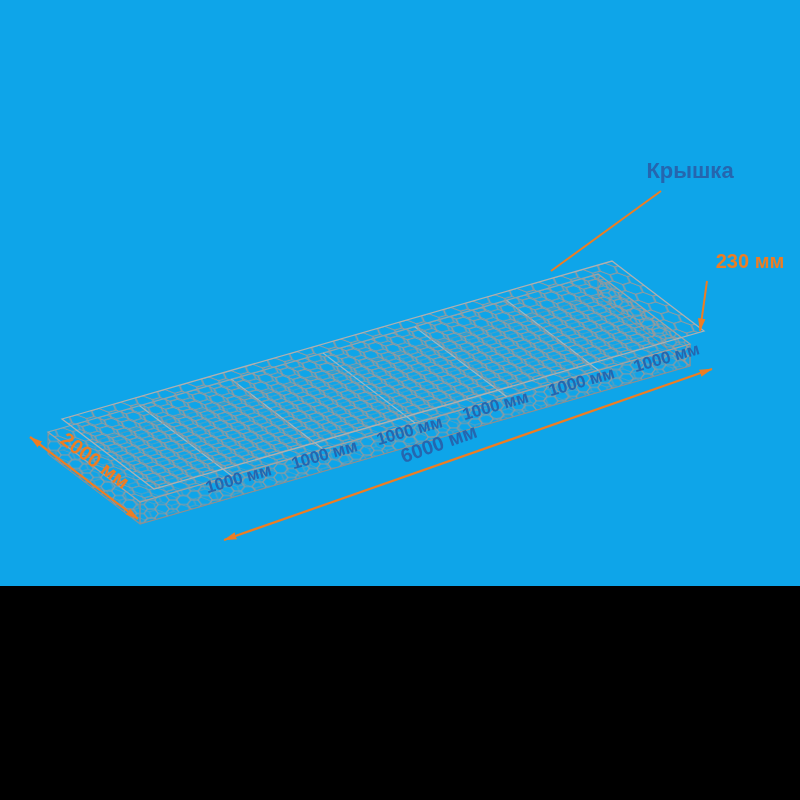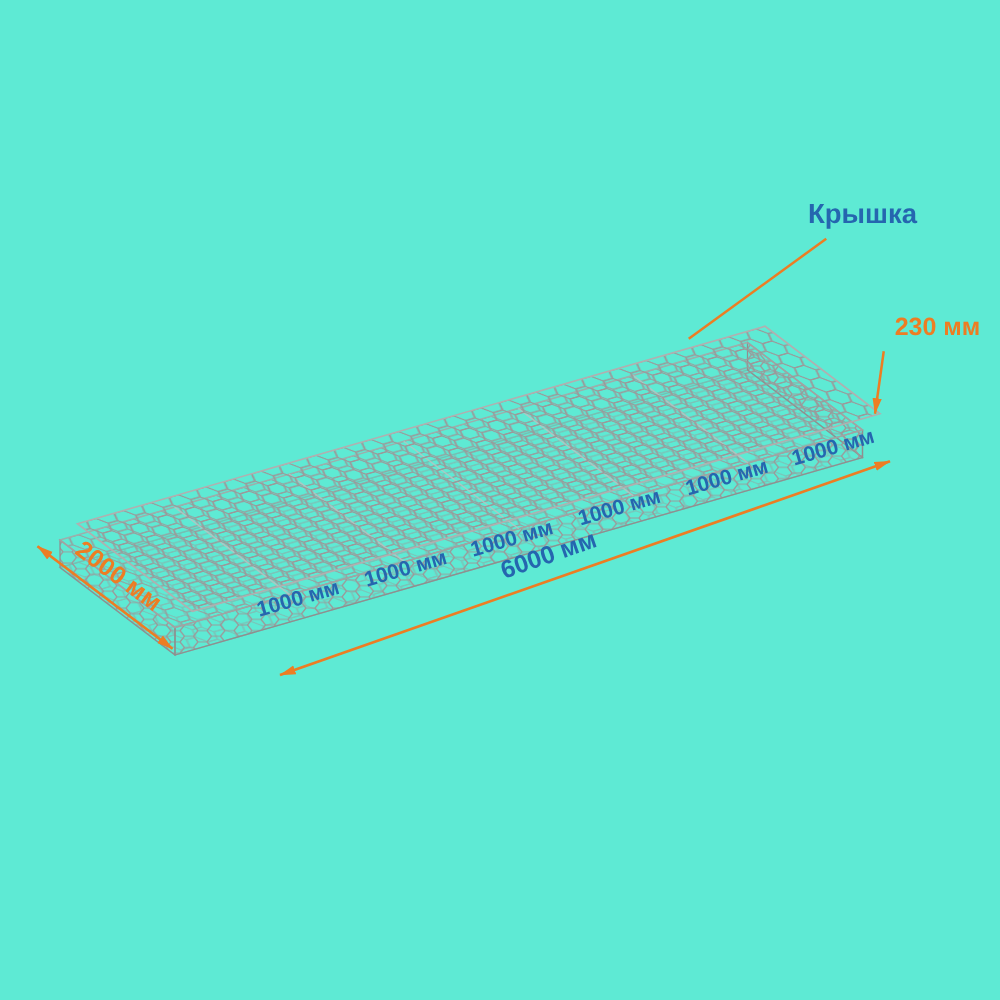--- a/index.html
+++ b/index.html
@@ -7,22 +7,22 @@
     padding: 0;
     background: #000000;
     width: 800px;
     height: 800px;
     overflow: hidden;
     font-family: "Liberation Sans", sans-serif;
   }
   .stage {
     position: relative;
     width: 800px;
-    height: 800px;
-    background: #5eead4;
+    height: 586px;
+    background: #0ea5e9;
   }
   svg text {
     font-family: "Liberation Sans", sans-serif;
     font-weight: bold;
   }
 </style>
 </head>
 <body>
 
 <div class="stage">

